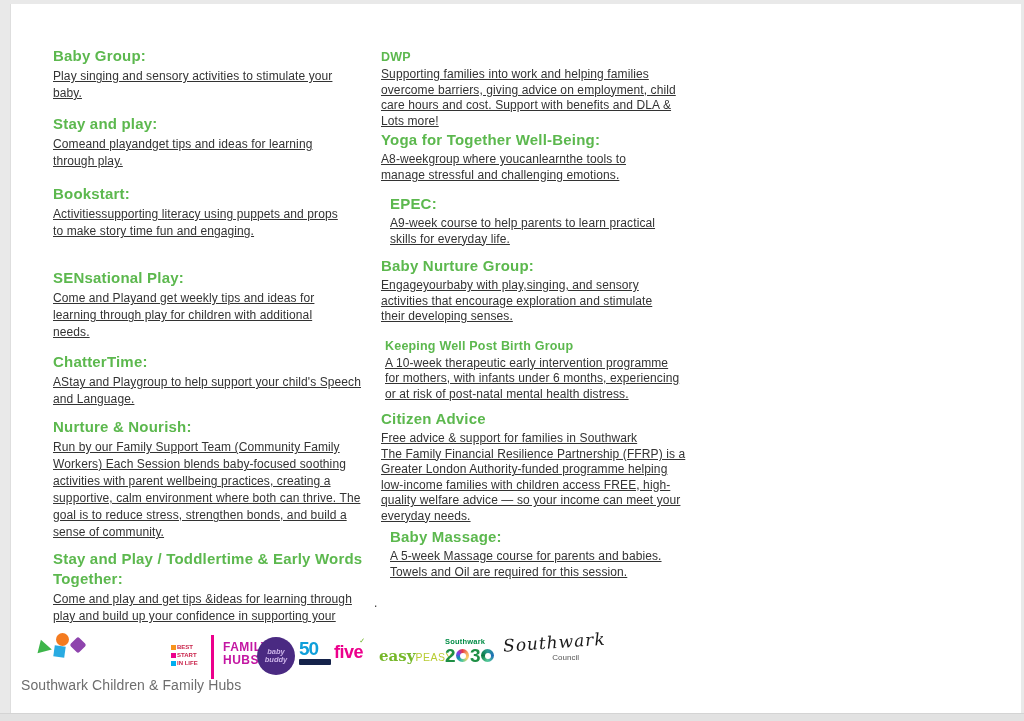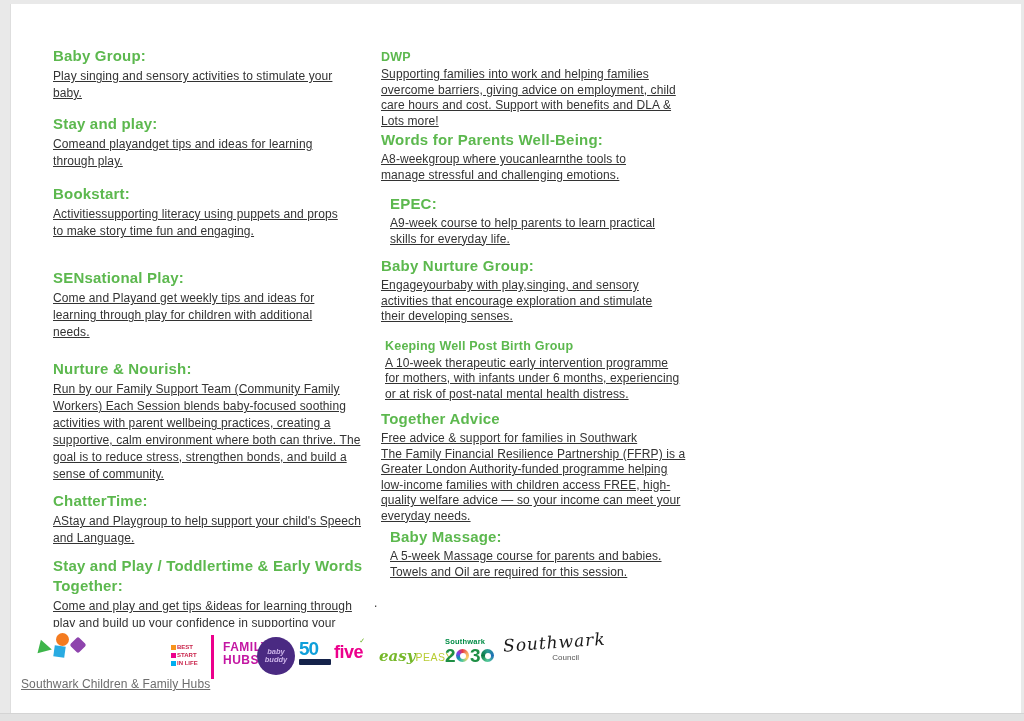--- a/index.html
+++ b/index.html
@@ -46,21 +46,21 @@
   .shape-triangle {
     position:absolute; left:0; top:8px;
     width:0; height:0;
     border-top:7px solid transparent; border-bottom:7px solid transparent;
     border-left:13px solid #3db54a;
     transform:rotate(14deg);
   }
   .shape-circle { position:absolute; left:17px; top:0; width:13px; height:13px; border-radius:50%; background:#f47b20; }
   .shape-square { position:absolute; left:15px; top:13px; width:11px; height:11px; background:#29abe2; transform:rotate(8deg); }
   .shape-diamond { position:absolute; left:33px; top:6px; width:12px; height:12px; background:#8e44ad; transform:rotate(45deg); border-radius:2px; }
-  .swchf-label { margin-top:16px; font-size:12px; color:#6d6d6d; letter-spacing:0.1px; white-space:nowrap;text-decoration:underline; }
+  .swchf-label { margin-top:16px; font-size:14px; color:#6d6d6d; letter-spacing:0.1px; white-space:nowrap; }
   
   .best-start { left:160px; top:16px; width:34px; }
   .bs-row { display:flex; align-items:center; height:8px; }
   .bs-sq { width:5px; height:5px; margin-right:1px; }
   .bs-sq.c1 { background:#f7941d; } .bs-sq.c2 { background:#ec008c; } .bs-sq.c3 { background:#00aeef; }
   .bs-txt { font-size:6px; font-weight:bold; color:#c9234a; letter-spacing:0; }
   
   .fh-divider { left:200px; top:8px; width:3px; height:44px; background:#ec008c; }
   
   .family-hubs { left:212px; top:14px; color:#c316a2; font-weight:bold; font-size:12px; line-height:13px; letter-spacing:0.5px; }
@@ -73,21 +73,21 @@
   }
   
   .fifty-five { left:288px; top:12px; display:flex; align-items:flex-start; }
   .ff-50 { font-size:19px; font-weight:bold; color:#0f9fda; line-height:19px; letter-spacing:-1px; }
   .ff-50-bar { width:32px; height:6px; background:#14224a; border-radius:1px; margin-top:1px; }
   .ff-five-wrap { margin-left:3px; margin-top:4px; position:relative; }
   .ff-tick { position:absolute; right:-2px; top:-6px; color:#6ab023; font-size:7px; }
   .ff-five { font-size:18px; font-weight:bold; color:#ec008c; line-height:18px; letter-spacing:-0.5px; }
   
   .easypeasy { left:352px; top:20px; white-space:nowrap; }
-  .ep-easy { font-family:"DejaVu Serif", serif; font-style:italic; font-weight:bold; font-size:15px; color:#76b82a;padding-left:16px; }
+  .ep-easy { font-family:"DejaVu Serif", serif; font-weight:bold; font-size:15px; color:#76b82a;padding-left:16px; }
   .ep-peasy { font-size:10.5px; font-weight:normal; color:#b8cc33; letter-spacing:0.5px; }
   
   .s2030 { left:434px; top:10px; width:60px; text-align:left; }
   .s2030-top { font-size:7.5px; font-weight:bold; color:#008c45; letter-spacing:0.2px; }
   .s2030-year { display:flex; align-items:center; font-size:19px; font-weight:bold; color:#1f8f45; line-height:19px; letter-spacing:-0.5px; }
   .ring { display:inline-block; width:13px; height:13px; border-radius:50%; position:relative; margin:0 1px; }
   .ring::after { content:""; position:absolute; inset:3.5px; background:#fff; border-radius:50%; }
   .ring.rainbow { background:conic-gradient(#e63946,#f4a261,#ffd166,#57cc99,#118ab2,#8338ec,#e63946); }
   .ring.teal { background:conic-gradient(#2a9d8f,#1d6fb8,#57cc99,#0b7a43,#2a9d8f); }
   
@@ -111,59 +111,59 @@
     <div class="section" style="margin-bottom:14px">
       <div class="heading">Stay and play:</div>
       <div class="body">Comeand playandget tips and ideas for learning
 through play.</div>
     </div>
     <div class="section" style="margin-bottom:28px">
       <div class="heading">Bookstart:</div>
       <div class="body">Activitiessupporting literacy using puppets and props
 to make story time fun and engaging.</div>
     </div>
-    <div class="section" style="margin-bottom:18px">
+    <div class="section" style="margin-bottom:11px">
       <div class="heading">SENsational Play:</div>
       <div class="body">Come and Playand get weekly tips and ideas for
 learning through play for children with additional
 needs.</div>
+    </div>
+    <div class="section" style="margin-bottom:9px">
+      <div class="heading">ChatterTime:</div>
+      <div class="body">AStay and Playgroup to help support your child's Speech
+and Language.</div>
     </div>
     <div class="section" style="margin-bottom:8px">
       <div class="heading">Nurture &amp; Nourish:</div>
       <div class="body">Run by our Family Support Team (Community Family
 Workers) Each Session blends baby-focused soothing
 activities with parent wellbeing practices, creating a
 supportive, calm environment where both can thrive. The
 goal is to reduce stress, strengthen bonds, and build a
 sense of community.</div>
     </div>
-    <div class="section" style="margin-bottom:9px">
-      <div class="heading">ChatterTime:</div>
-      <div class="body">AStay and Playgroup to help support your child's Speech
-and Language.</div>
-    </div>
     <div class="section">
       <div class="heading">Stay and Play / Toddlertime &amp; Early Words
 Together:</div>
       <div class="body">Come and play and get tips &amp;ideas for learning through
 play and build up your confidence in supporting your
 children's communication, language and Literacy skills.</div>
     </div>
   </div>
 
   <div class="col col-right">
     <div class="section" style="margin-bottom:1px">
       <div class="heading small">DWP</div>
       <div class="body">Supporting families into work and helping families
 overcome barriers, giving advice on employment, child
 care hours and cost. Support with benefits and DLA &amp;
 Lots more!</div>
     </div>
     <div class="section" style="margin-bottom:11px">
-      <div class="heading">Words for Parents Well-Being:</div>
+      <div class="heading">Yoga for Together Well-Being:</div>
       <div class="body">A8-weekgroup where youcanlearnthe tools to
 manage stressful and challenging emotions.</div>
     </div>
     <div class="section indent-md" style="margin-bottom:9px">
       <div class="heading">EPEC:</div>
       <div class="body">A9-week course to help parents to learn practical
 skills for everyday life.</div>
     </div>
     <div class="section" style="margin-bottom:13px">
       <div class="heading">Baby Nurture Group:</div>
@@ -171,21 +171,21 @@
 activities that encourage exploration and stimulate
 their developing senses.</div>
     </div>
     <div class="section indent-sm" style="margin-bottom:7px">
       <div class="heading small">Keeping Well Post Birth Group</div>
       <div class="body">A 10-week therapeutic early intervention programme
 for mothers, with infants under 6 months, experiencing
 or at risk of post-natal mental health distress.</div>
     </div>
     <div class="section" style="margin-bottom:3px">
-      <div class="heading">Together Advice</div>
+      <div class="heading">Citizen Advice</div>
       <div class="body">Free advice &amp; support for families in Southwark
 The Family Financial Resilience Partnership (FFRP) is a
 Greater London Authority-funded programme helping
 low-income families with children access FREE, high-
 quality welfare advice — so your income can meet your
 everyday needs.</div>
     </div>
     <div class="section indent-md">
       <div class="heading">Baby Massage:</div>
       <div class="body">A 5-week Massage course for parents and babies.

